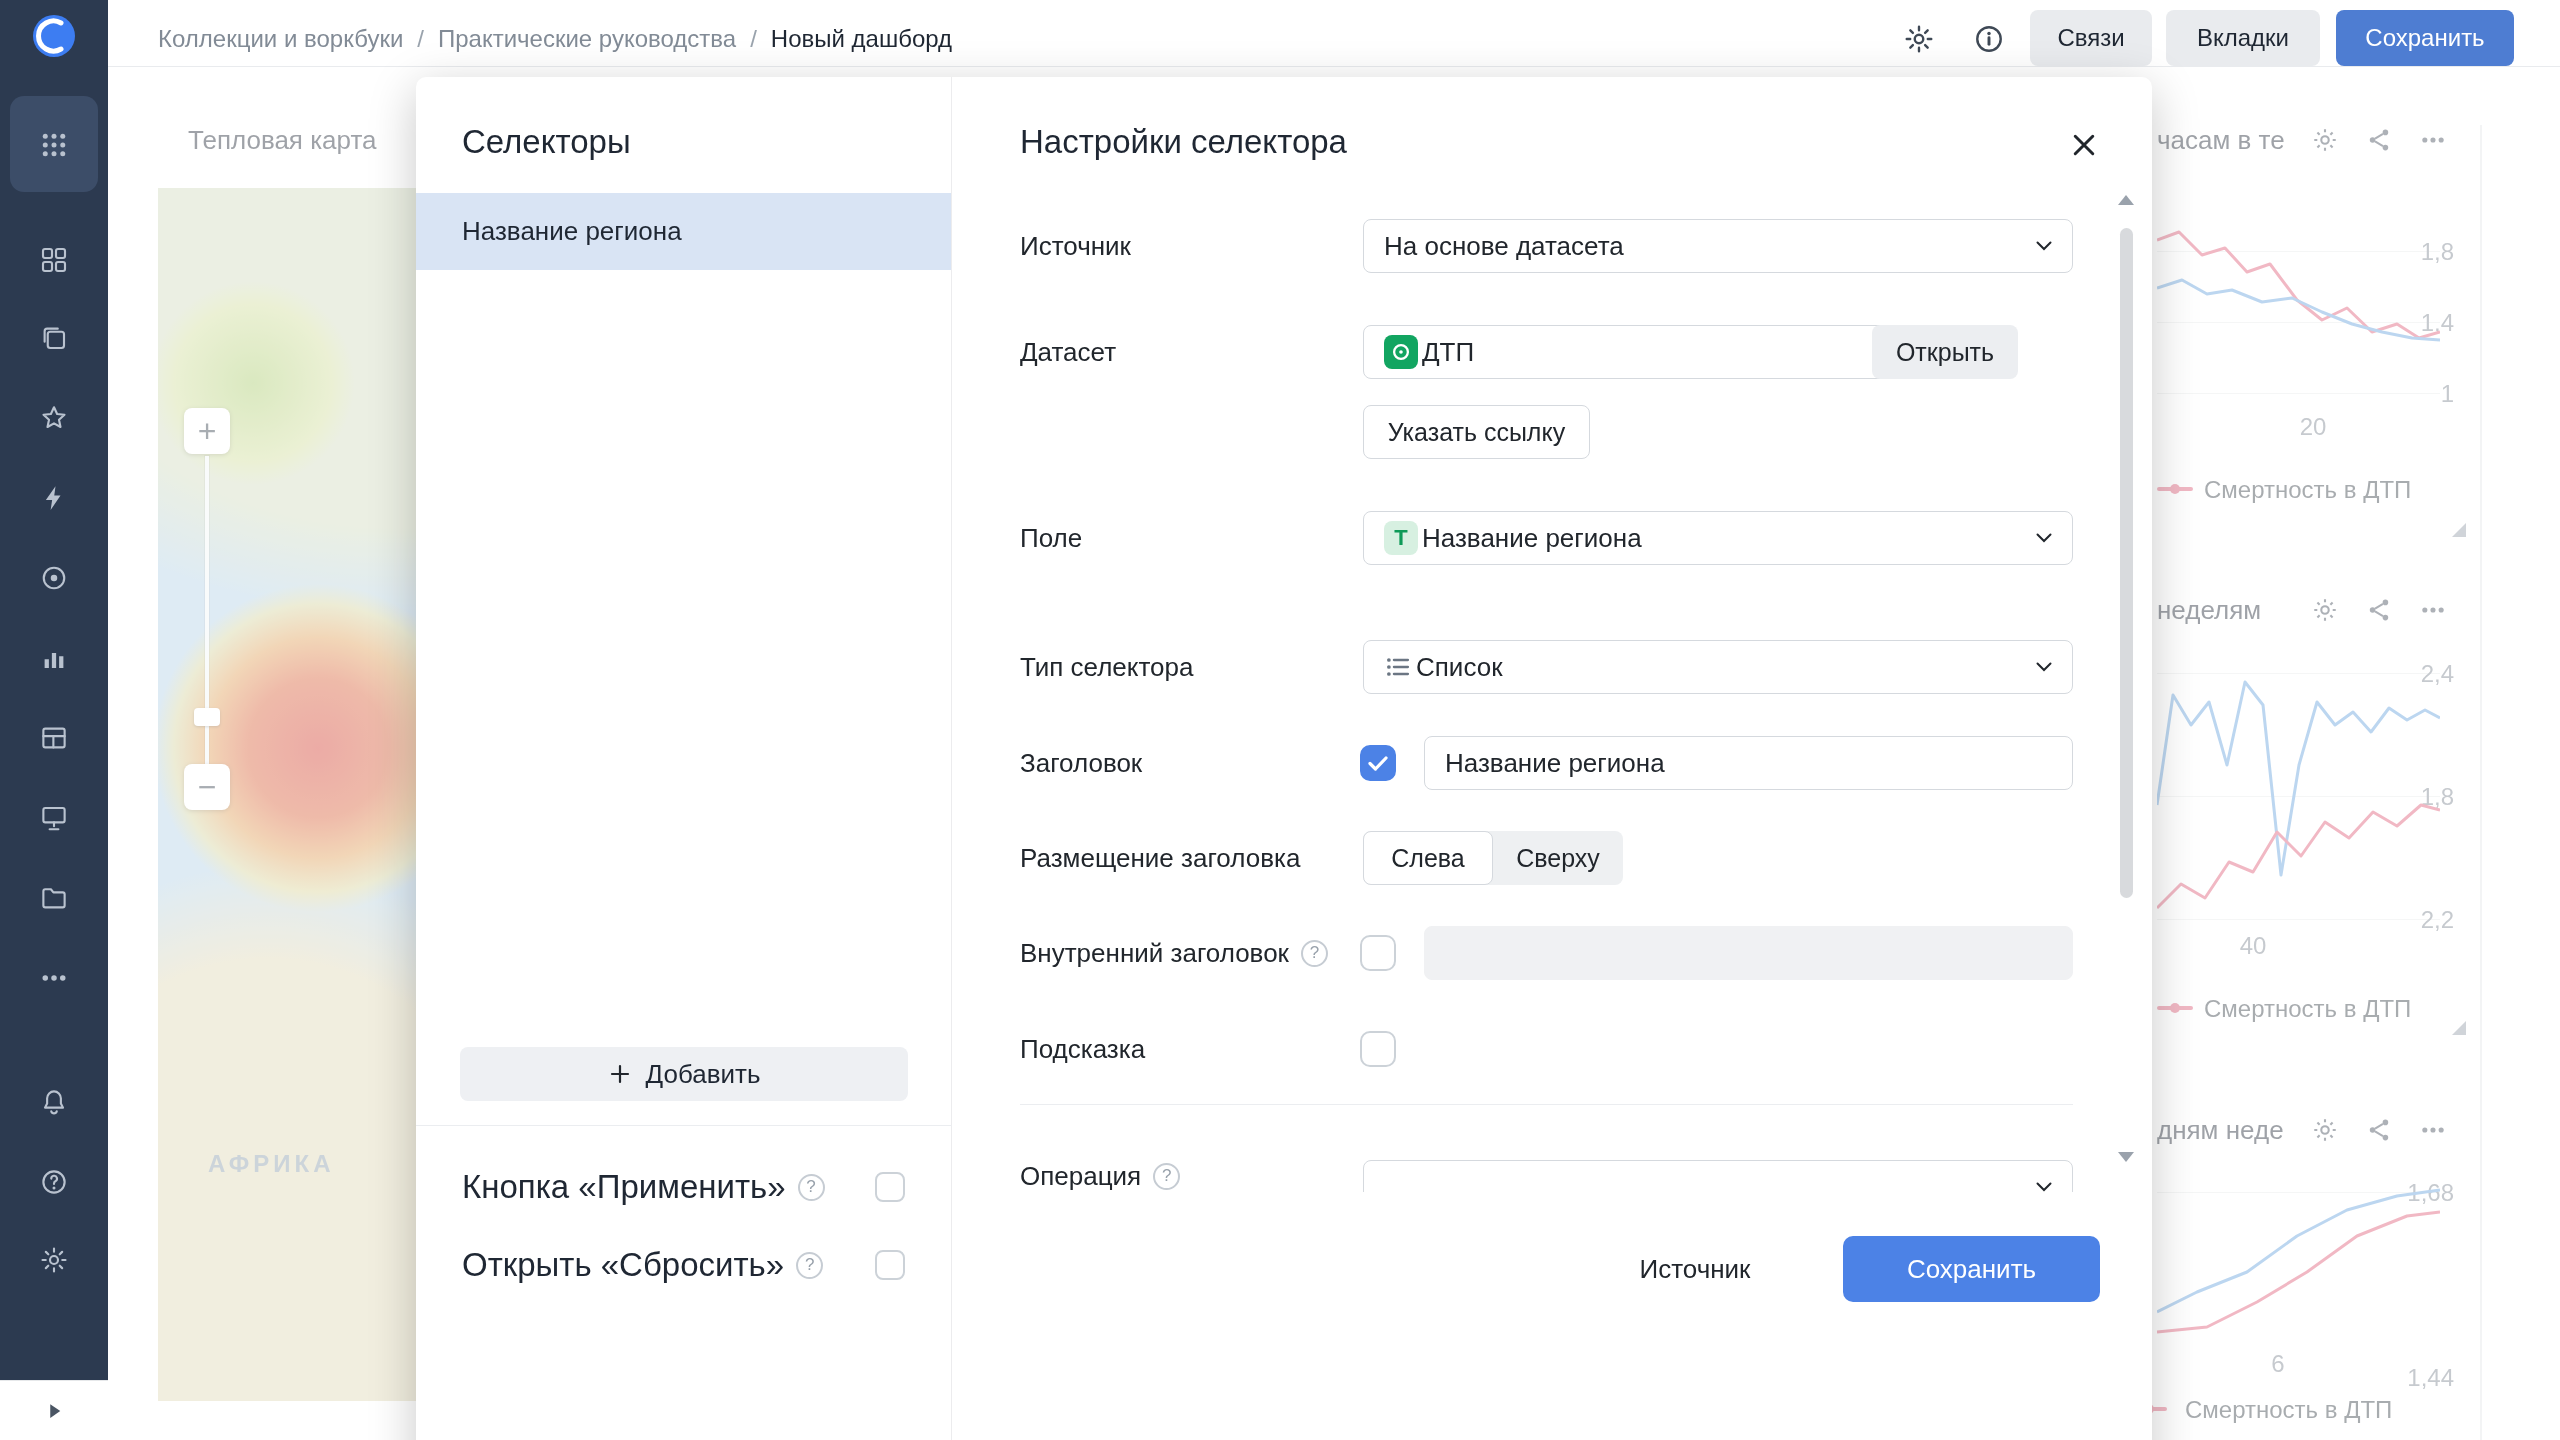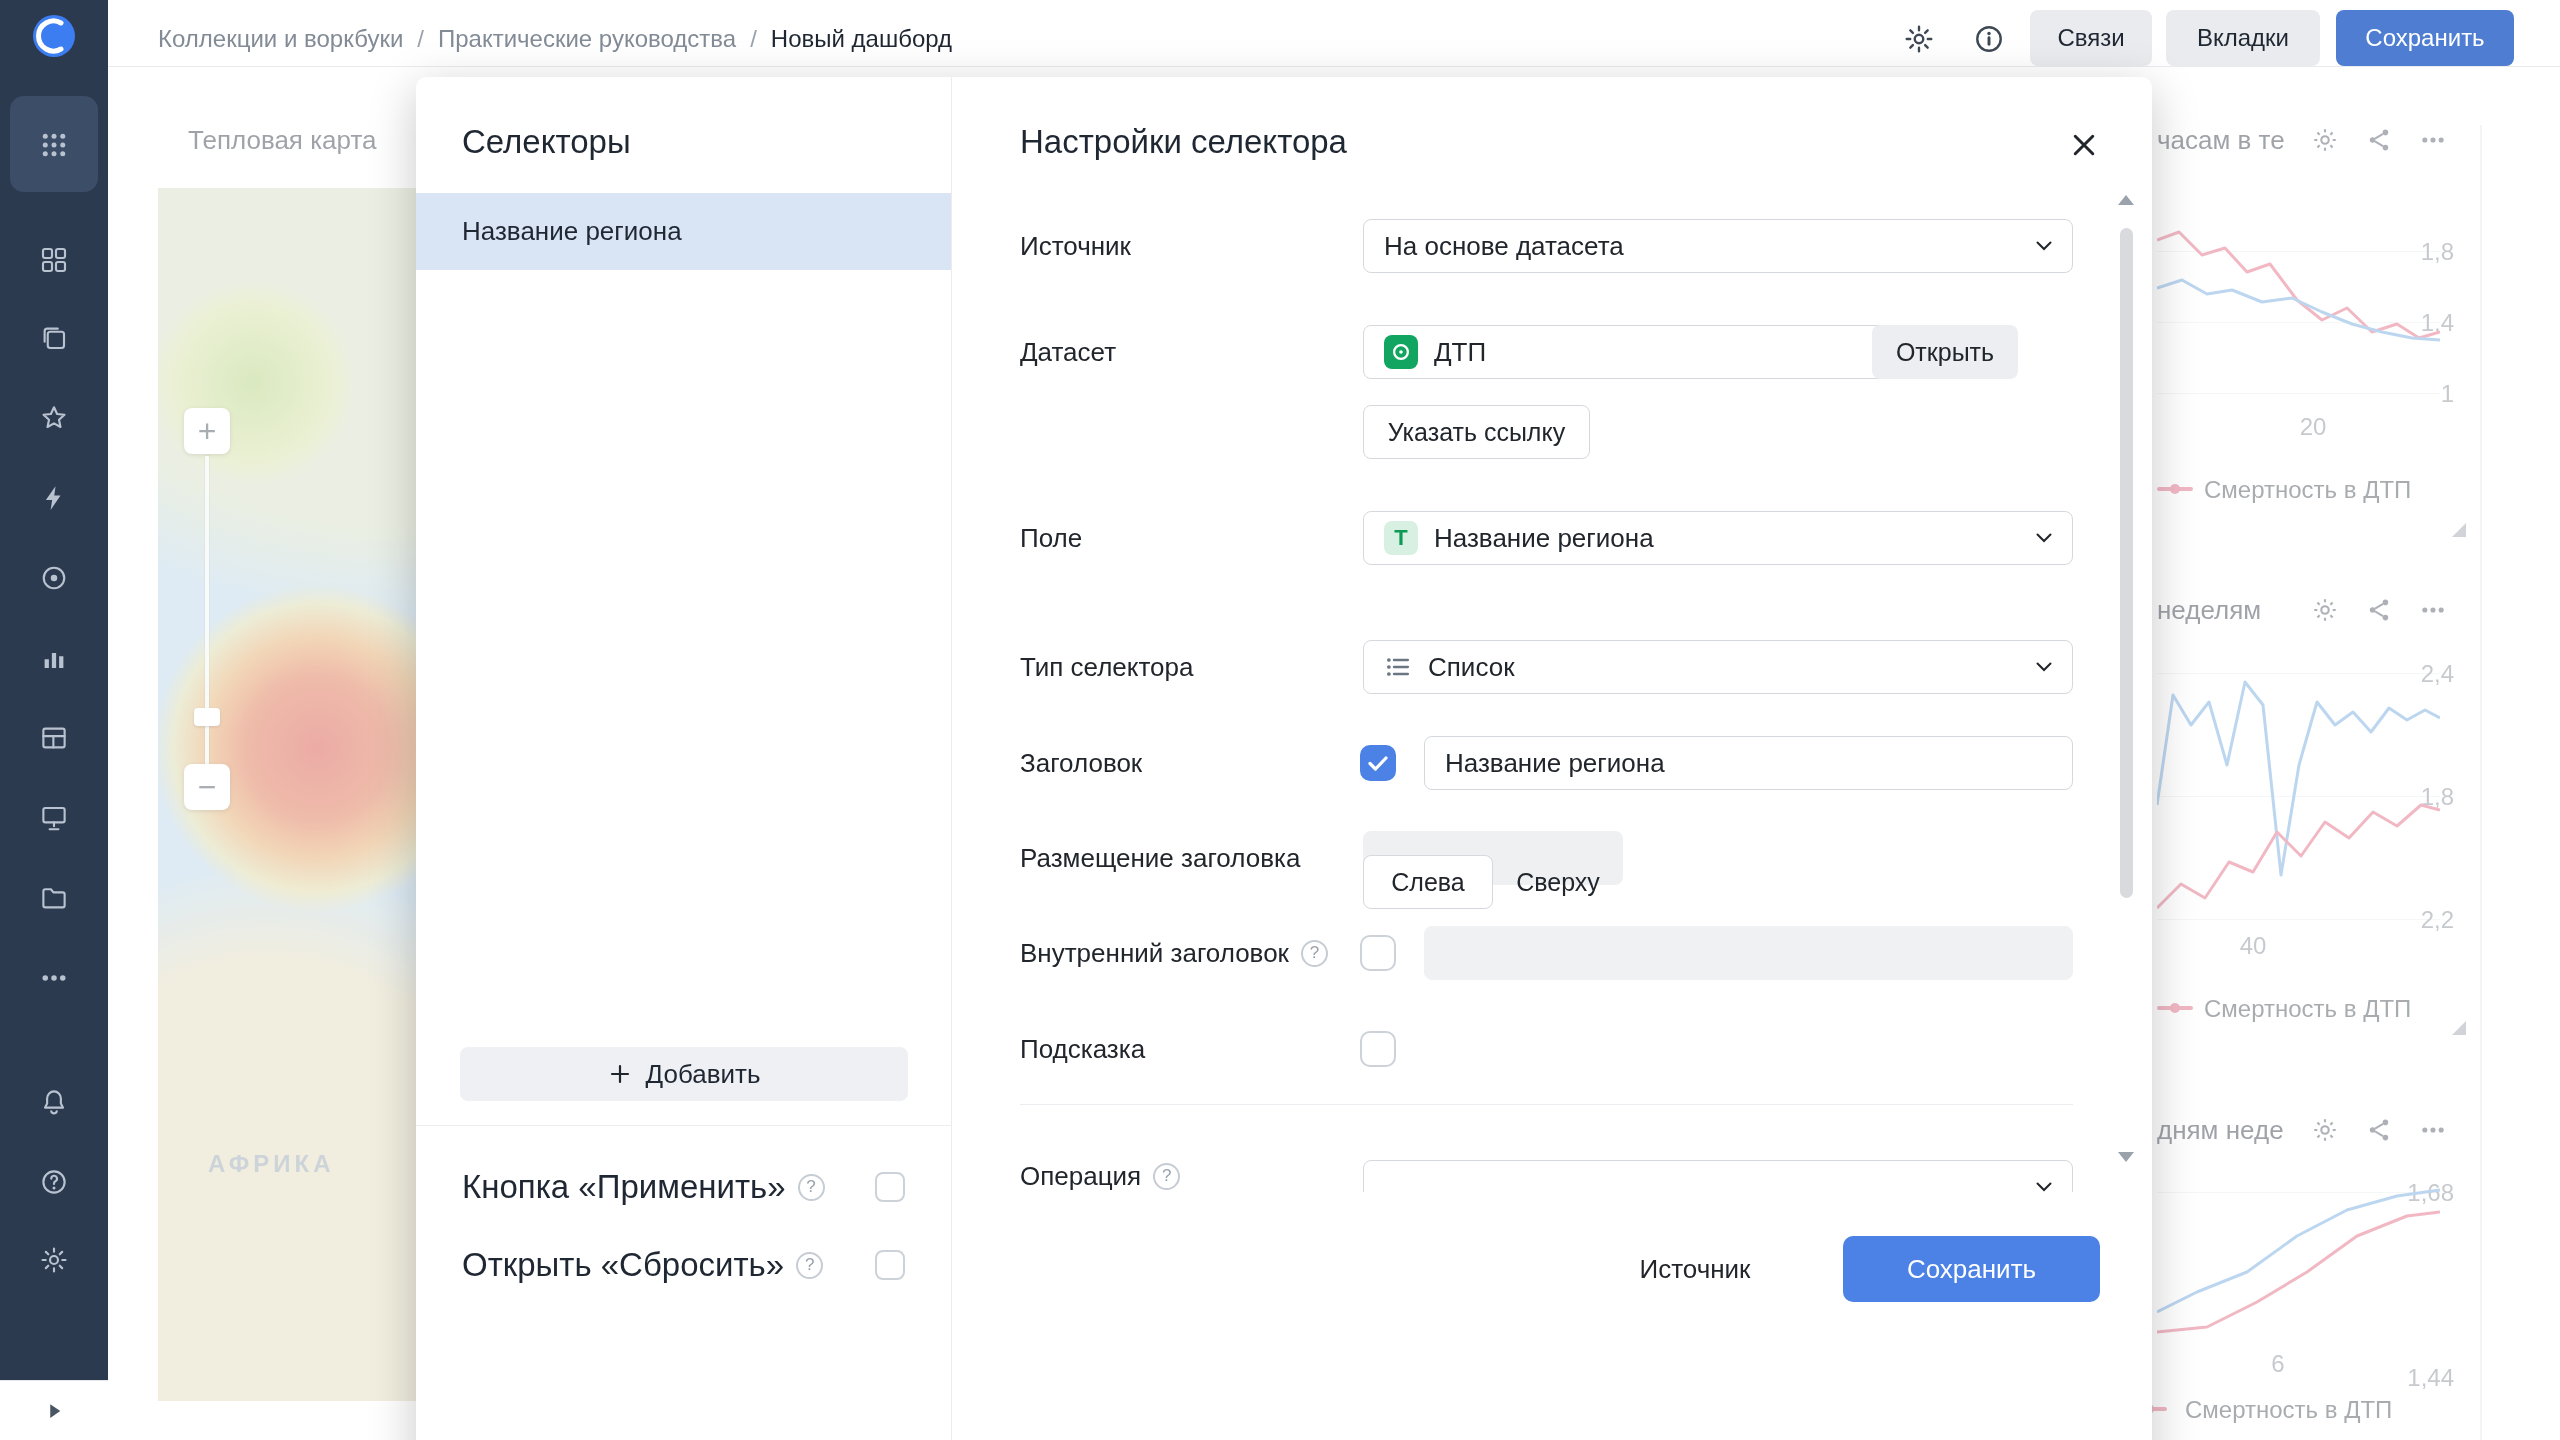--- a/index.html
+++ b/index.html
@@ -94,36 +94,36 @@
         display:flex; align-items:center; justify-content:center; flex:none; }
   .cb.checked { background:#4c82e6; border-color:#4c82e6; }
   .cb.small { width:30px; height:30px; border-radius:8px; }
   .m-right { position:absolute; left:536px; top:0; width:1200px; height:100%; }
   .close-btn { position:absolute; left:1110px; top:46px; width:44px; height:44px; background:none; border:none;
                display:flex; align-items:center; justify-content:center; }
   .close-btn svg { width:30px; height:30px; stroke:#21262c; stroke-width:2.4; stroke-linecap:round; }
   .scrollarea { position:absolute; left:0; top:112px; width:1164px; height:1003px; overflow:hidden; }
   .flabel { position:absolute; left:68px; width:335px; height:54px; display:flex; align-items:center; font-size:26px; color:#21262c; }
   .dd { position:absolute; height:54px; border:1px solid #d5d9de; border-radius:8px; background:#fff;
-        display:flex; align-items:center; padding:0 20px; gap:16px; font-size:26px; color:#21262c; cursor:pointer; }
+        display:flex; align-items:center; padding:0 20px; gap:4px; font-size:26px; color:#21262c; cursor:pointer; }
   .dd .chev { margin-left:auto; flex:none; }
   .txt { position:absolute; height:54px; border:1px solid #d5d9de; border-radius:8px; background:#fff;
          display:flex; align-items:center; padding:0 20px; font-size:26px; color:#21262c; }
   .txt.disabled { background:#f0f1f3; border-color:#f0f1f3; }
   .btn-gray { position:absolute; height:54px; background:#eceef1; border:none; border-radius:8px;
               font-size:25px; color:#21262c; display:flex; align-items:center; justify-content:center; }
   .btn-outline { position:absolute; height:54px; background:#fff; border:1px solid #d5d9de; border-radius:8px;
                  font-size:25px; color:#21262c; display:flex; align-items:center; justify-content:center; }
   .chip { width:34px; height:34px; border-radius:8px; flex:none; display:flex; align-items:center; justify-content:center; }
   .chip.ds { background:#12a561; }
   .chip.fld { background:#d7f0e1; color:#0f9a58; font-size:22px; font-weight:700; }
   .chip.fld::before { content:"T"; }
   .seg-wrap { position:absolute; height:54px; background:#eef0f2; border-radius:8px; display:flex; }
   .seg { width:130px; height:54px; display:flex; align-items:center; justify-content:center; font-size:25px;
-         color:#21262c; border-radius:8px; cursor:pointer;margin-top:24px; }
+         color:#21262c; border-radius:8px; cursor:pointer; }
   .seg.on { background:#fff; border:1px solid #d5d9de; }
   .m-footer-cancel { position:absolute; left:648px; top:1159px; width:190px; height:66px; background:none; border:none;
                      font-size:26px; color:#21262c; }
   .m-footer-save { position:absolute; left:891px; top:1159px; width:257px; height:66px; background:#4c82e6; border:none;
                    border-radius:10px; font-size:26px; color:#fff; }
   .sb-thumb { position:absolute; left:1168px; top:151px; width:13px; height:670px; background:#d8dadd; border-radius:7px; }
   .sb-up { position:absolute; left:1166px; top:118px; width:0; height:0;
            border-left:8px solid transparent; border-right:8px solid transparent; border-bottom:10px solid #9aa2ac; }
   .sb-down { position:absolute; left:1166px; top:1075px; width:0; height:0;
              border-left:8px solid transparent; border-right:8px solid transparent; border-top:10px solid #9aa2ac; }

